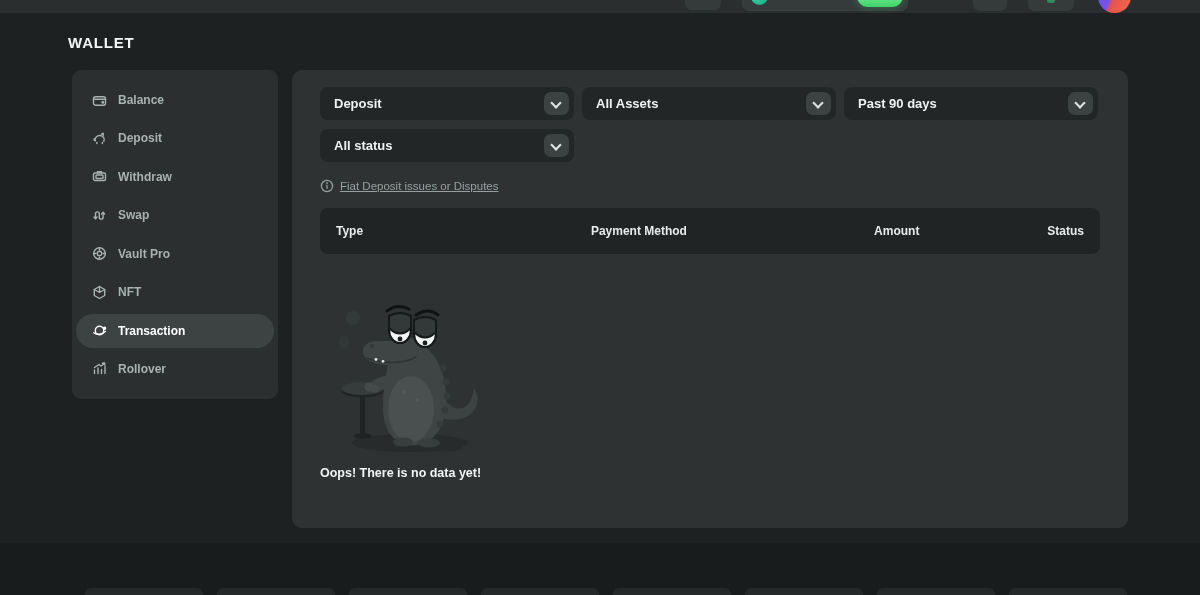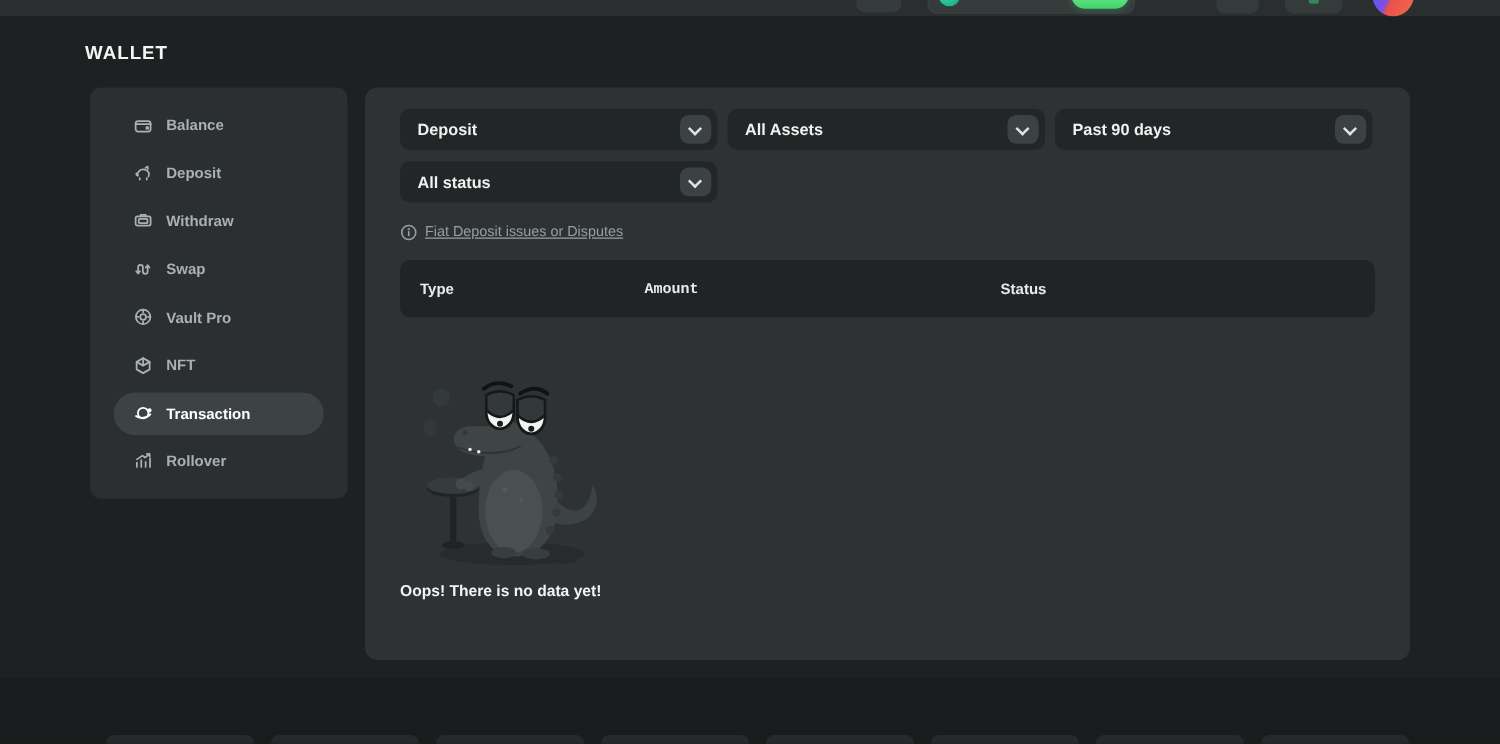--- a/index.html
+++ b/index.html
@@ -26,21 +26,21 @@
   .tb-gift   { left:1028px; top:-15px; width:46px; height:26px; }
   .tb-gift .g{ position:absolute; left:19px; top:8px; width:8px; height:10px; border-radius:2px; background:#2f9e67; opacity:.8; }
   .tb-avatar { position:absolute; left:1098px; top:-20px; width:33px; height:33px; border-radius:50%;
                background:linear-gradient(115deg,#5a5df0 0%,#7a4fe8 42%,#e8534a 52%,#f2694f 100%); }
 
   
   .page-title { position:absolute; left:68px; top:34px; font-size:15px; font-weight:800; letter-spacing:.8px; color:#f4f6f6; }
 
   
   .sidebar { position:absolute; left:72px; top:70px; width:206px; height:329px;
-             background:#2b2f2f; border-radius:9px; padding:13px 19px; display:flex; flex-direction:column; justify-content:space-between; }
+             background:#2b2f2f; border-radius:9px; padding:13px 4px; display:flex; flex-direction:column; justify-content:space-between; }
   .side-item { display:flex; align-items:center; gap:11px; height:34px; padding:0 16px;
                border-radius:17px; color:#a9b1b1; font-size:12px; font-weight:700; cursor:pointer; }
   .side-item svg { flex:0 0 auto; }
   .side-item.selected { background:#3d4343; color:#ffffff; }
   .side-item.selected svg { stroke:#ffffff; }
   .side-icon { stroke:#a9b1b1; fill:none; stroke-width:1.4; stroke-linecap:round; stroke-linejoin:round; }
 
   
   .main-panel { position:absolute; left:292px; top:70px; width:836px; height:458px;
                 background:#2e3232; border-radius:10px; padding:17px 28px; }
@@ -52,21 +52,21 @@
   .dd-chev::after { content:""; position:absolute; left:8px; top:7px; width:6px; height:6px;
                     border-right:2px solid #dfe3e3; border-bottom:2px solid #dfe3e3; transform:rotate(45deg); }
 
   .help-link-row { margin-top:17px; display:flex; align-items:center; gap:6px; color:#96a0a0; }
   .help-link { font-size:11.5px; font-weight:400; color:#96a0a0; text-decoration:underline; cursor:pointer; }
 
   .table-header { margin-top:15px; height:46px; background:#202424; border-radius:8px;
                   display:flex; align-items:center; padding:0 16px; font-size:12px; font-weight:700; color:#e8ebeb; }
   .th-type { width:24%; text-align:left; }
   .th-method { width:33%; text-align:center; }
-  .th-amount { width:21%; text-align:left;font-family:Liberation Mono, monospace; }
+  .th-amount { width:21%; text-align:right; }
   .th-status { width:22%; text-align:right; }
 
   .empty-state { display:flex; flex-direction:column; }
   .empty-illustration { margin-top:42px; }
   .empty-text { margin-top:12px; font-size:12.5px; font-weight:700; color:#f2f4f4; }
 
   
   .footer { position:absolute; left:0; top:543px; width:1200px; height:52px; background:#191c1c; }
   .footer-boxes { position:absolute; left:85px; top:45px; display:flex; gap:14px; }
   .footer-box { width:118px; height:22px; border-radius:6px; background:#252929; }
@@ -195,20 +195,21 @@
     <svg width="14" height="14" viewBox="0 0 14 14" fill="none" stroke="#96a0a0" stroke-width="1.3" stroke-linecap="round">
         <circle cx="7" cy="7" r="5.6"></circle>
         <path d="M7 6.4v3"></path>
         <circle cx="7" cy="4.3" r="0.3" fill="#96a0a0"></circle>
       </svg>
     <a class="help-link">Fiat Deposit issues or Disputes</a>
   </div>
 
   <div class="table-header">
     <span class="th-type">Type</span>
+    <span class="th-method">Payment Method</span>
     <span class="th-amount">Amount</span>
     <span class="th-status">Status</span>
   </div>
 
   <div class="empty-state">
     <svg class="empty-illustration" width="175" height="158" viewBox="0 0 175 158">
 
       <ellipse cx="90" cy="147" rx="58" ry="9" fill="#272b2b"></ellipse>
       <ellipse cx="132" cy="152" rx="10" ry="3" fill="#272b2b"></ellipse>
 

